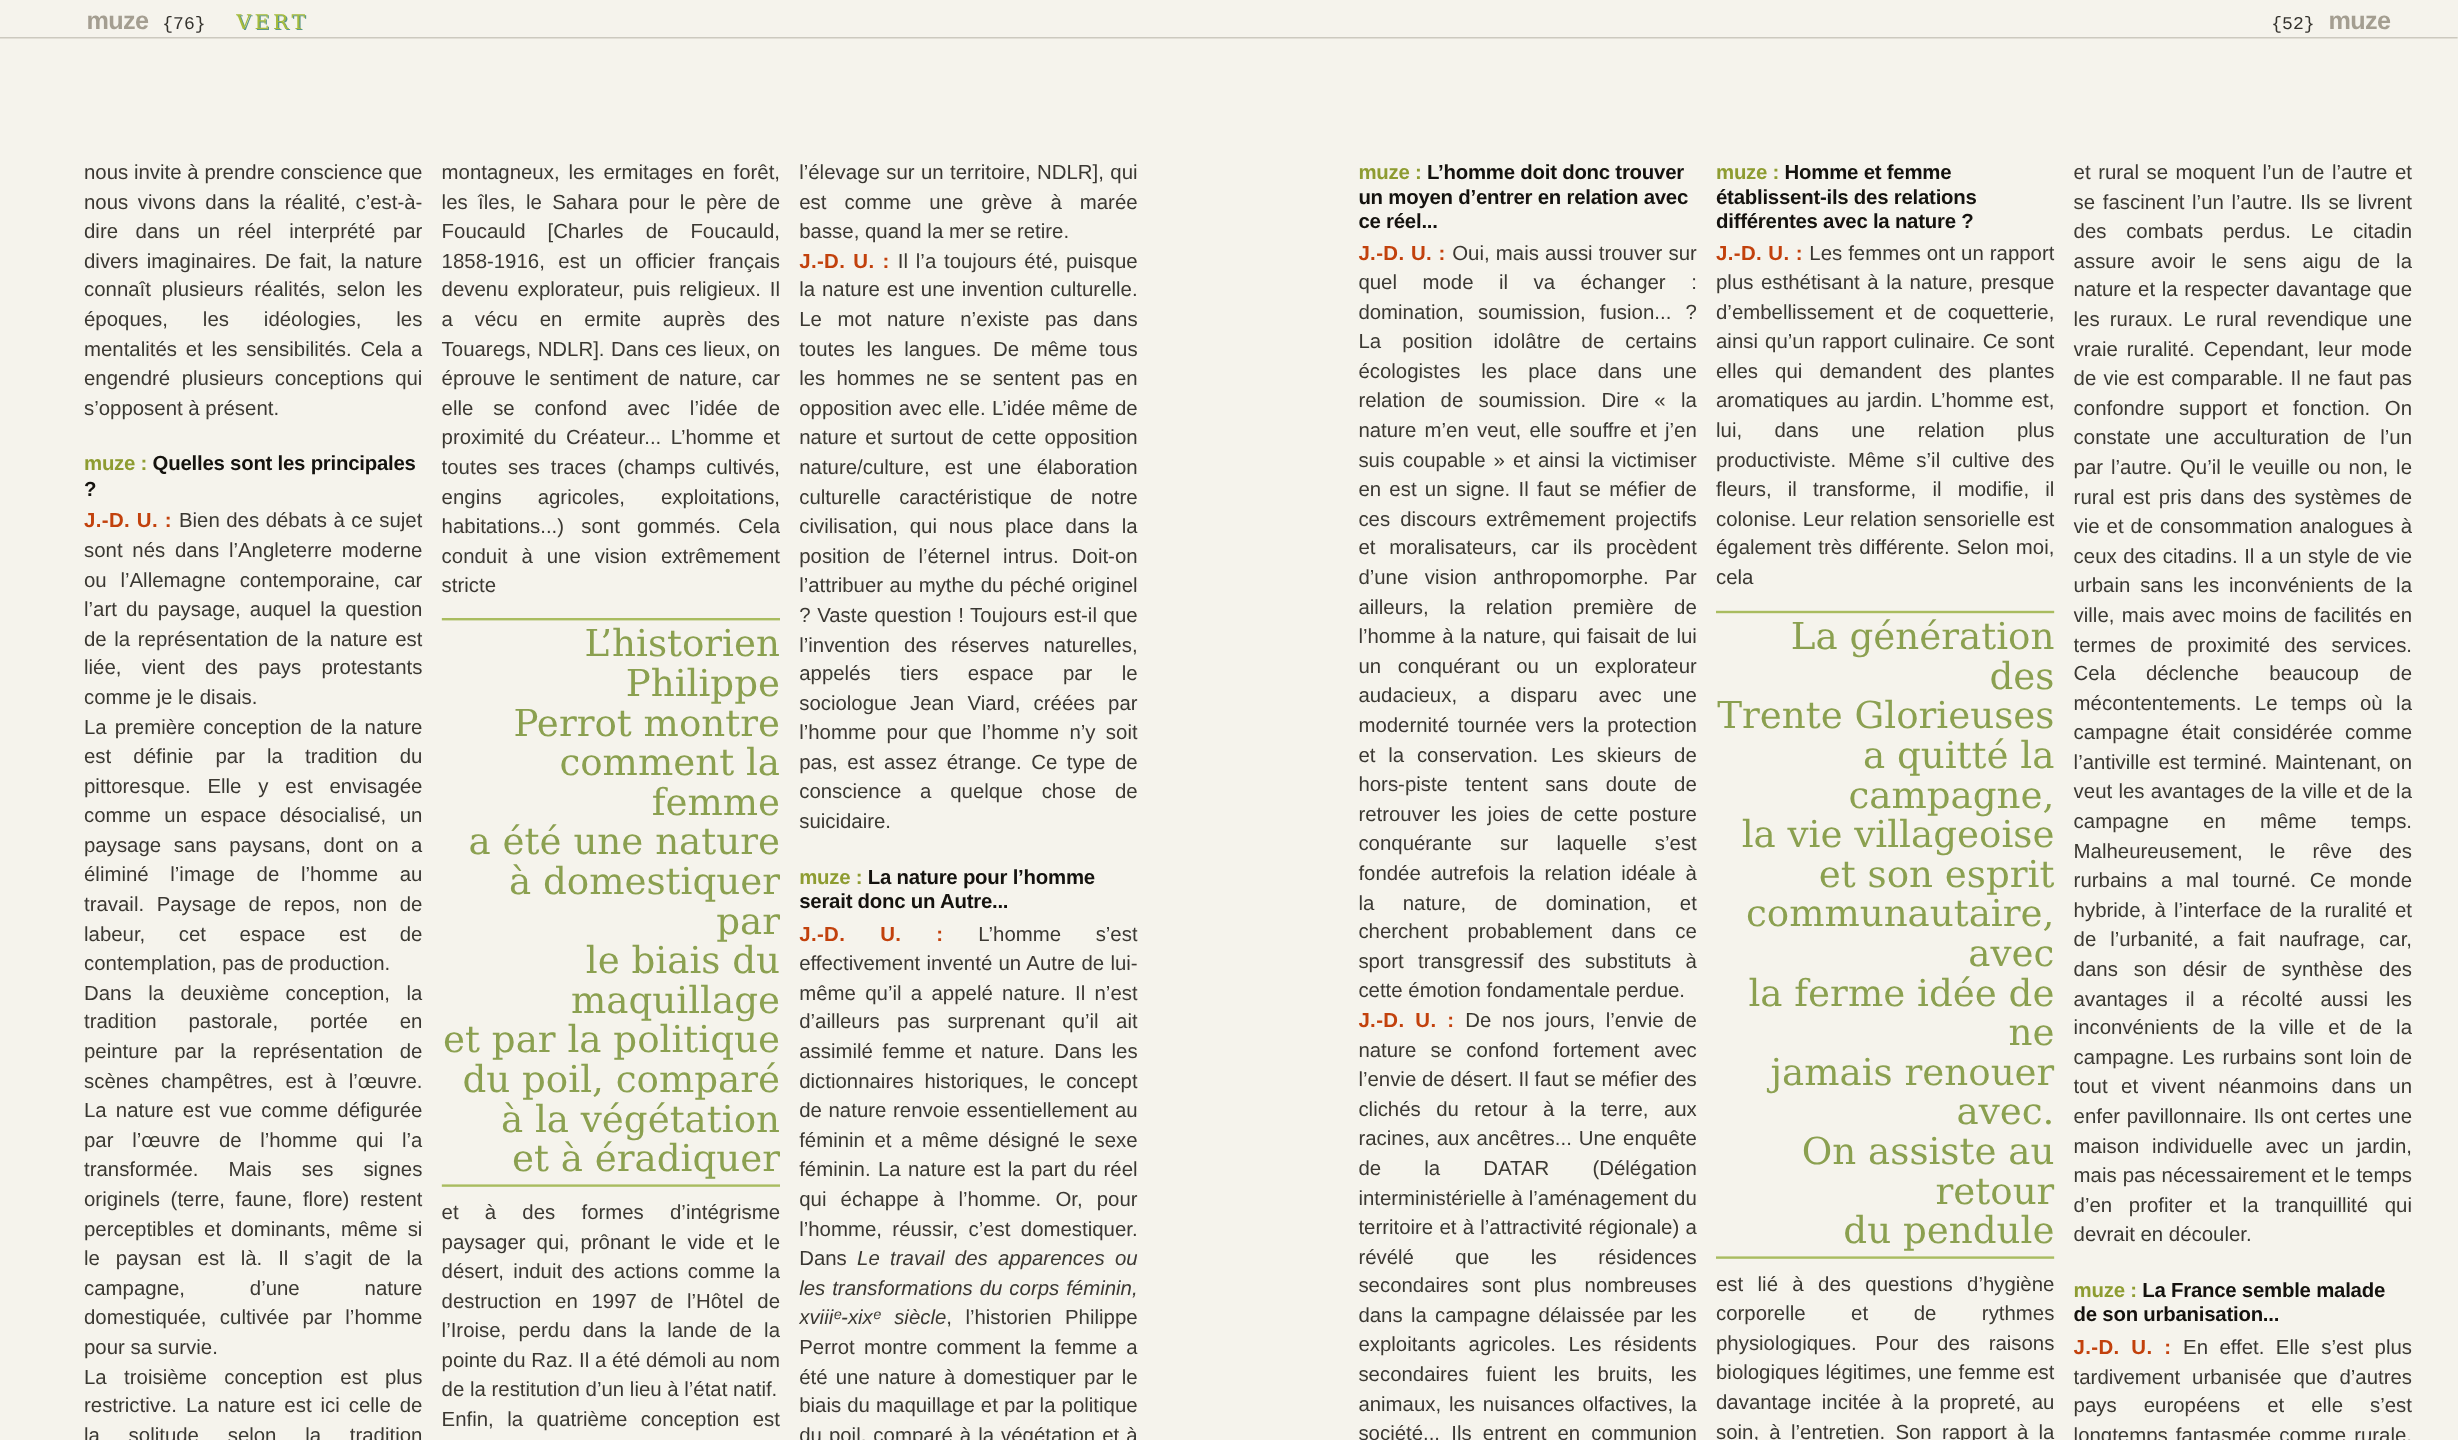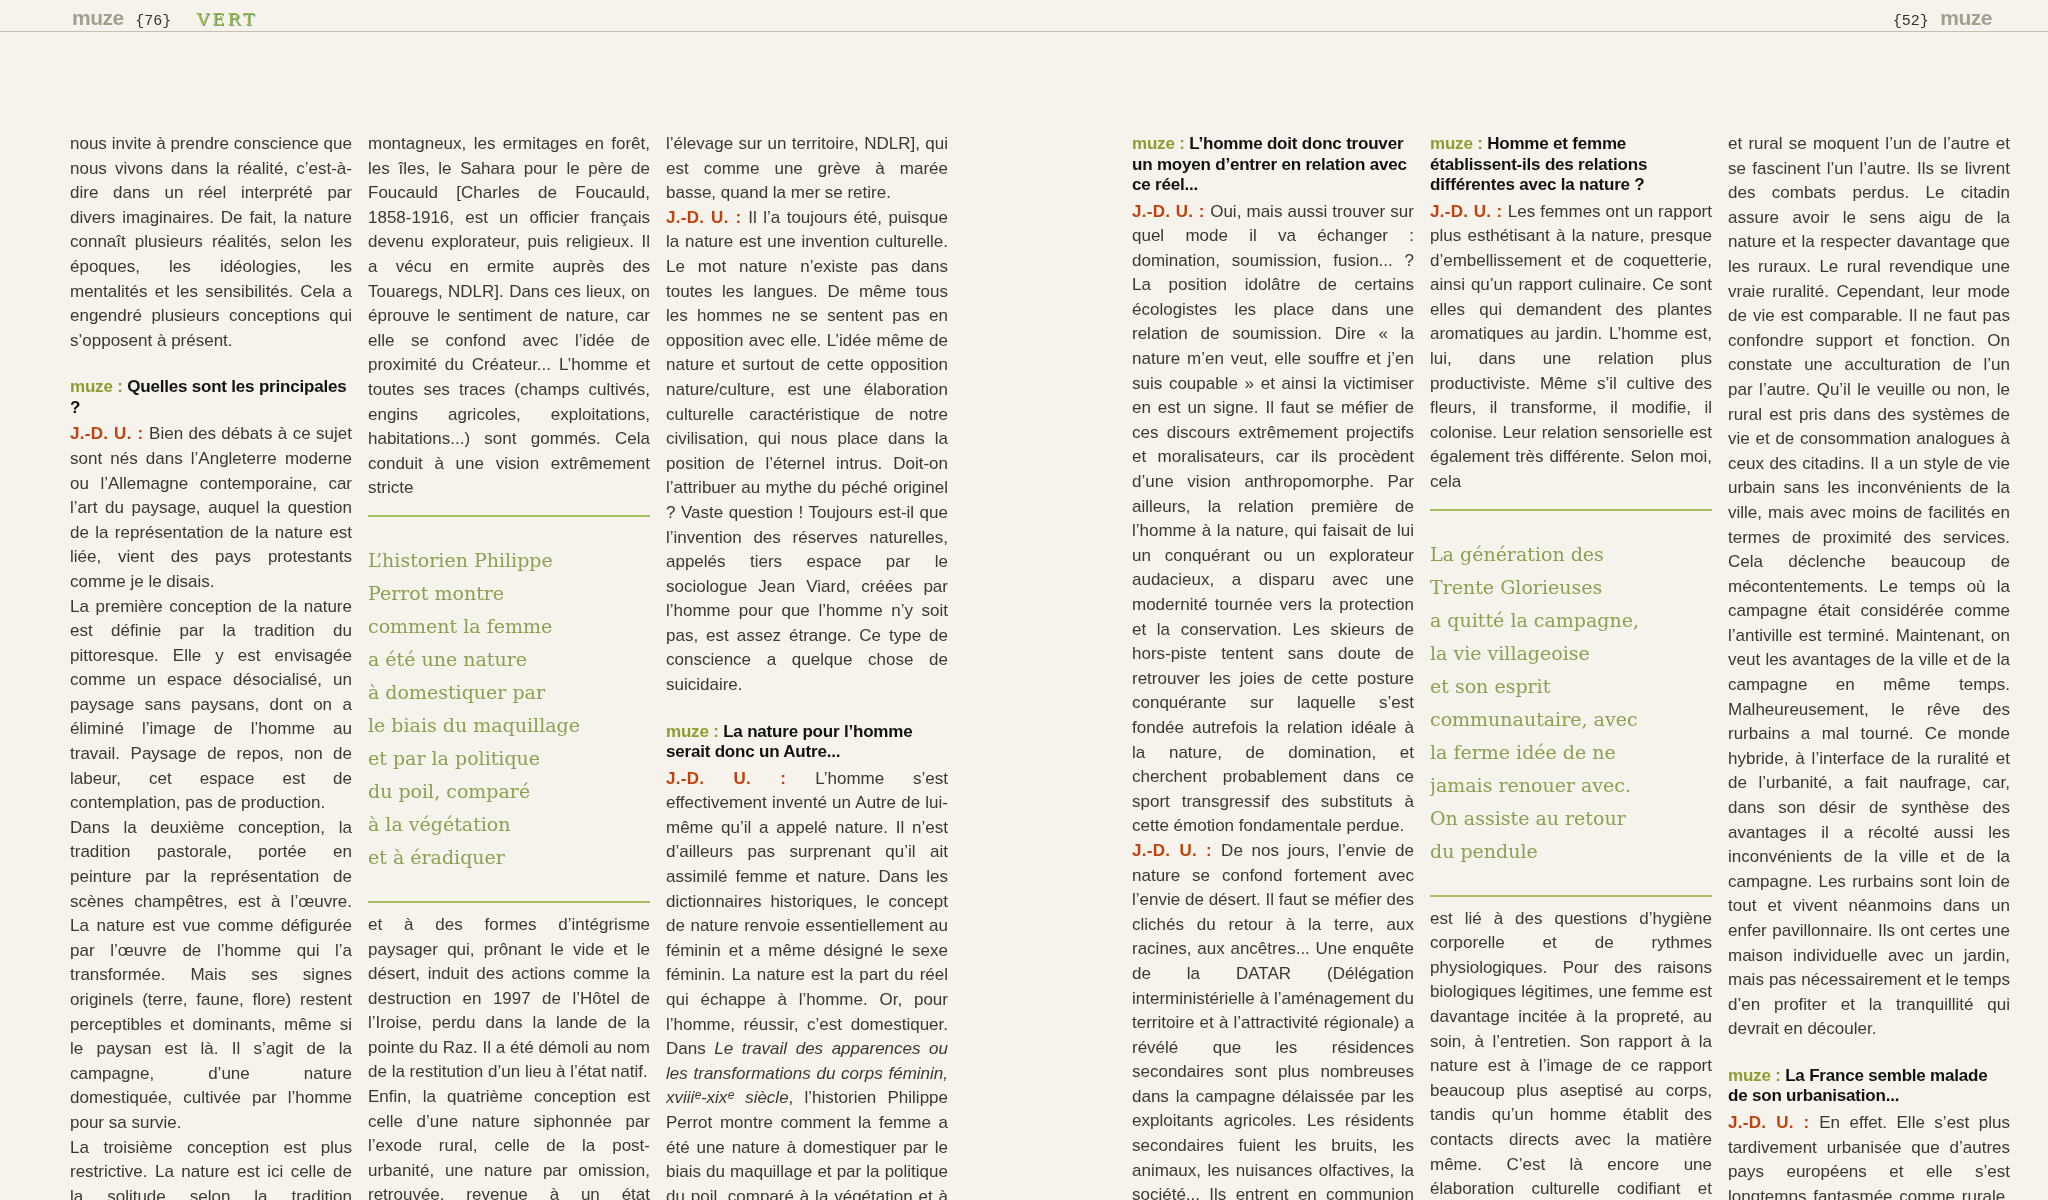--- a/index.html
+++ b/index.html
@@ -28,24 +28,24 @@
     font-size:17px;line-height:20.5px;letter-spacing:-0.2px;
     margin:24px 0 4px 0;
   }
   .col .blk.q:first-child{margin-top:2px;}
   .lbl{font-weight:bold;}
   .lbl.ql{color:#8e9c31;}
   .lbl.al{color:#c2410c;letter-spacing:0.3px;}
   .it{font-style:italic;}
   .blk.quote{
     font-family:"DejaVu Serif",serif;
-    color:#8ba050;font-size:19px;line-height:33px;
-    text-align:left;white-space:pre-line;
+    color:#8ba050;font-size:31px;line-height:33px;
+    text-align:right;white-space:pre-line;
     border-top:2px solid #a9bc5f;border-bottom:2px solid #a9bc5f;
-    padding:27px 0;margin:14px 0 10px 0;
+    padding:4px 0;margin:14px 0 10px 0;
   }
 </style>
 </head>
 <body>
 
 <div class="hdr hdr-left">
   <span class="brand">muze</span>
   <span class="folio">{76}</span>
   <span class="section">VERT</span>
 </div>

